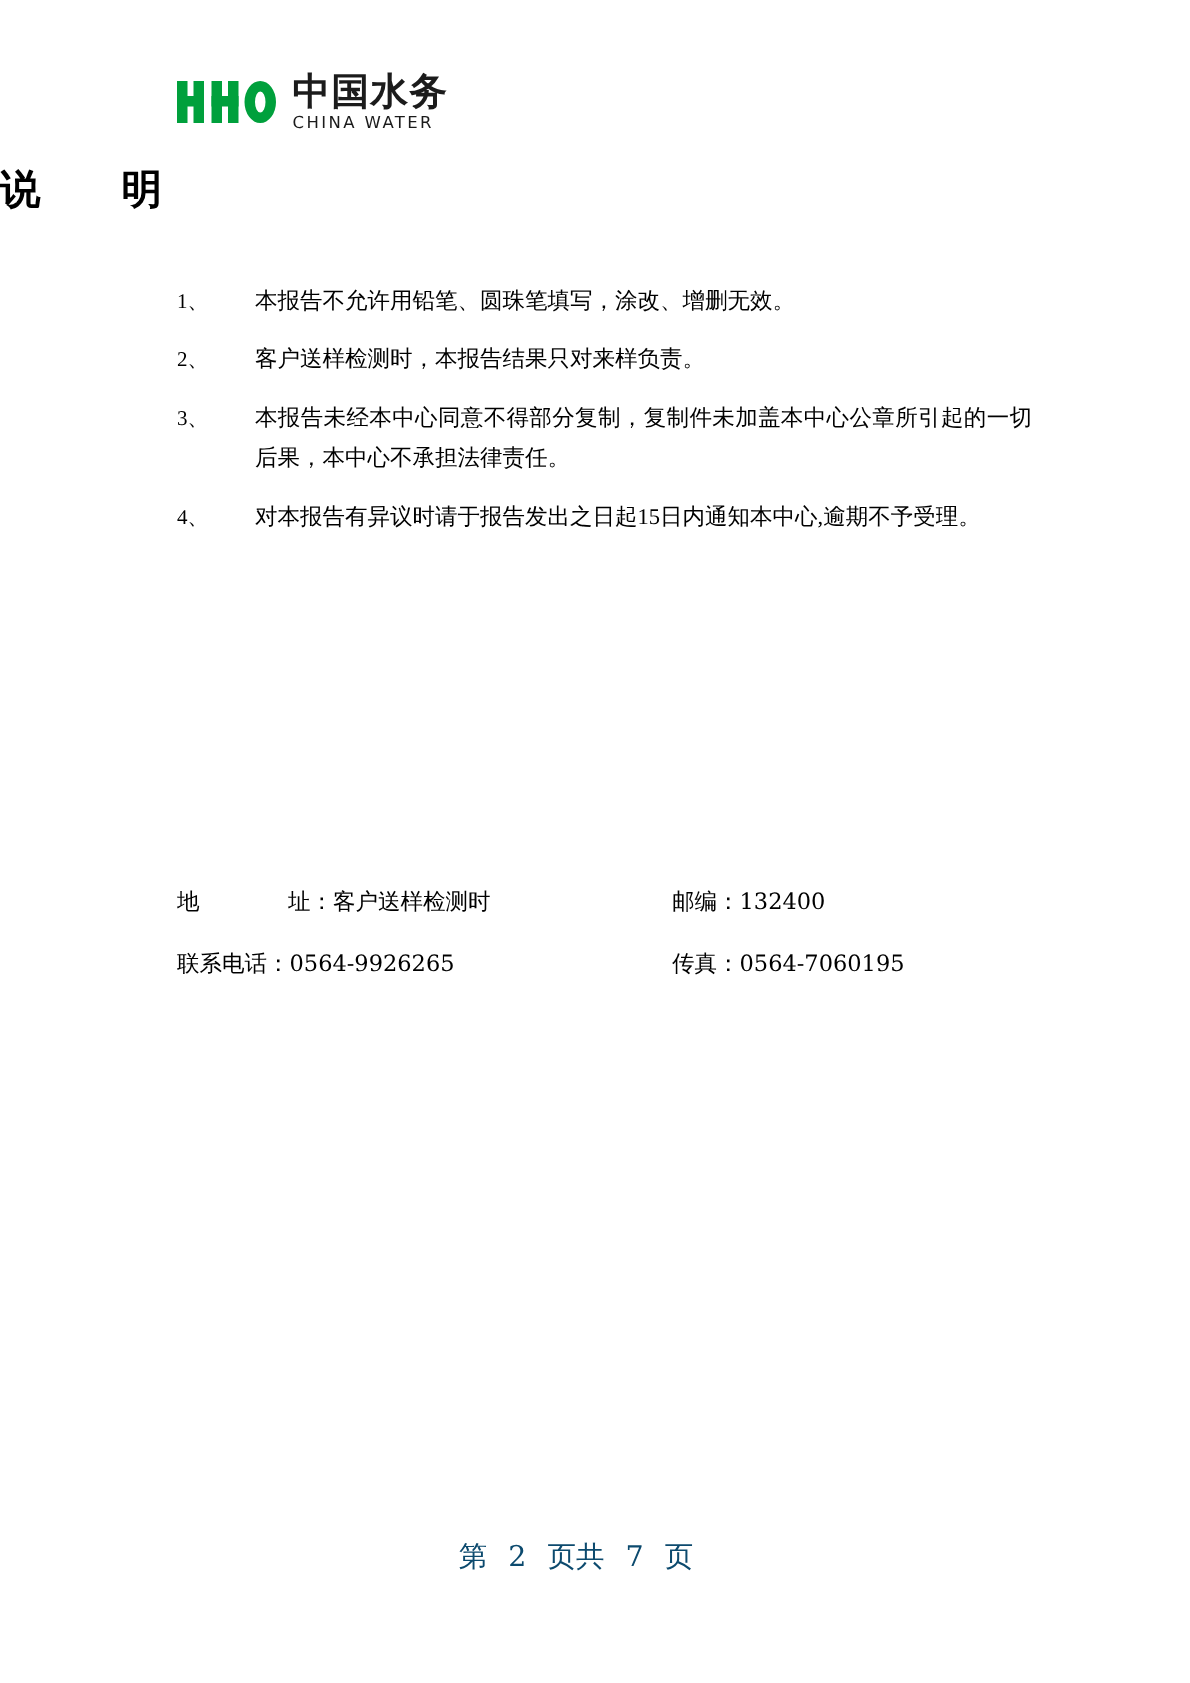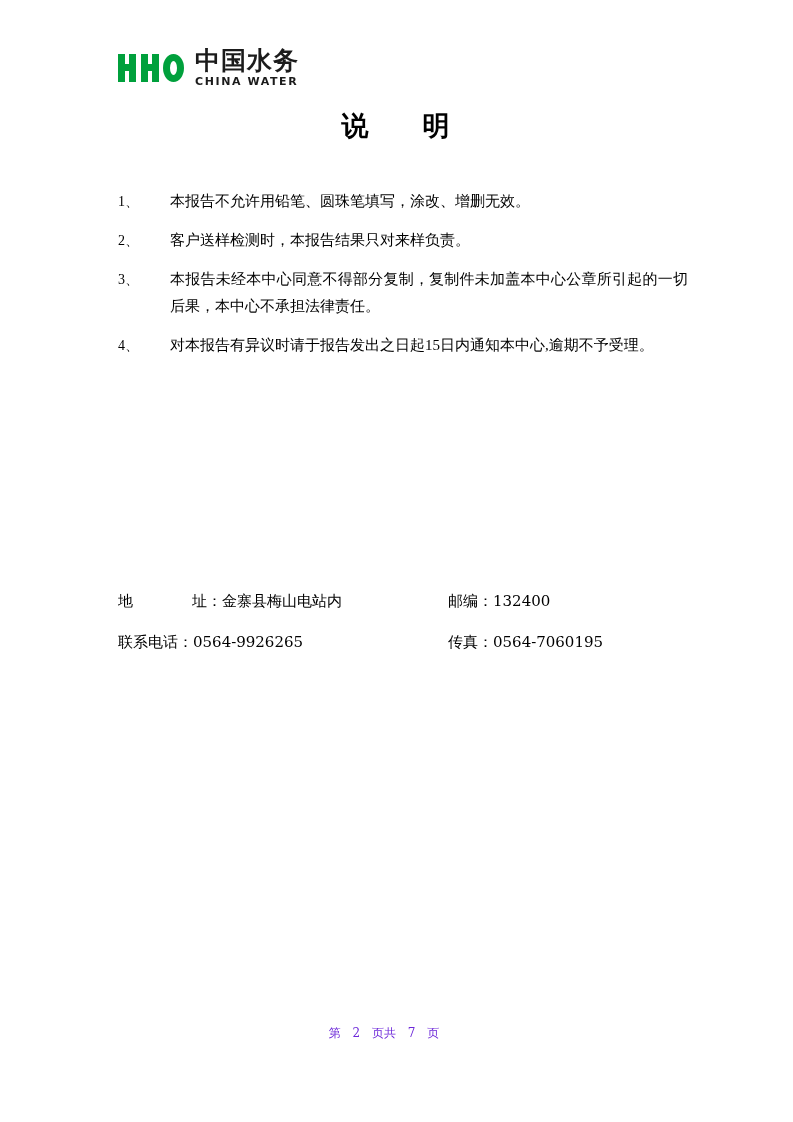--- a/index.html
+++ b/index.html
@@ -74,34 +74,33 @@
   }
   .logo-cn-main {
     font-family: "DejaVu Sans", sans-serif;
     font-weight: bold;
     font-size: 25px;
     color: #1b1b1b;
     letter-spacing: 1px;
   }
   .logo-cn-sub {
     font-family: "DejaVu Sans", sans-serif;
-    font-weight: bold;
+    font-weight: normal;
     font-size: 11px;
     color: #1b1b1b;
     letter-spacing: 1.6px;
     margin-top: 3px;
   }
 
   
   .doc-title {
     position: absolute;
     left: 0;
     top: 108px;
     width: 793px;
-    text-align: center;
     font-family: "DejaVu Sans", sans-serif;
     font-weight: bold;
     font-size: 27px;
     letter-spacing: 2px;
     color: #000;
   }
   .doc-title .gap {
     display: inline-block;
     width: 52px;
   }
@@ -162,22 +161,22 @@
   }
 
   
   .page-number {
     position: absolute;
     left: 0;
     top: 1025px;
     width: 768px;
     text-align: center;
     font-family: "DejaVu Serif", serif;
-    font-size: 12px;
-    color: #6d28d9;
+    font-size: 19px;
+    color: #0c4a6e;
   }
   .page-number span { margin: 0 4px; }
 </style>
 </head>
 <body>
 
 <div class="page">
 
   <div class="logo-block">
     <div class="logo-hho">
@@ -218,21 +217,21 @@
       <div class="note-num">4、</div>
       <div class="note-text">对本报告有异议时请于报告发出之日起15日内通知本中心,逾期不予受理。</div>
     </div>
   </div>
 
   <div class="contact">
     <div class="contact-row">
       <div class="contact-left">
         <span class="contact-label-spaced">地</span>
           <span>址：</span>
-          <span>金寨县梅山电站内</span>
+          <span>客户送样检测时</span>
       </div>
       <div class="contact-right">
         <span>邮编：</span><span>132400</span>
       </div>
     </div>
     <div class="contact-row">
       <div class="contact-left">
         <span>联系电话：</span>
           <span>0564-9926265</span>
       </div>

